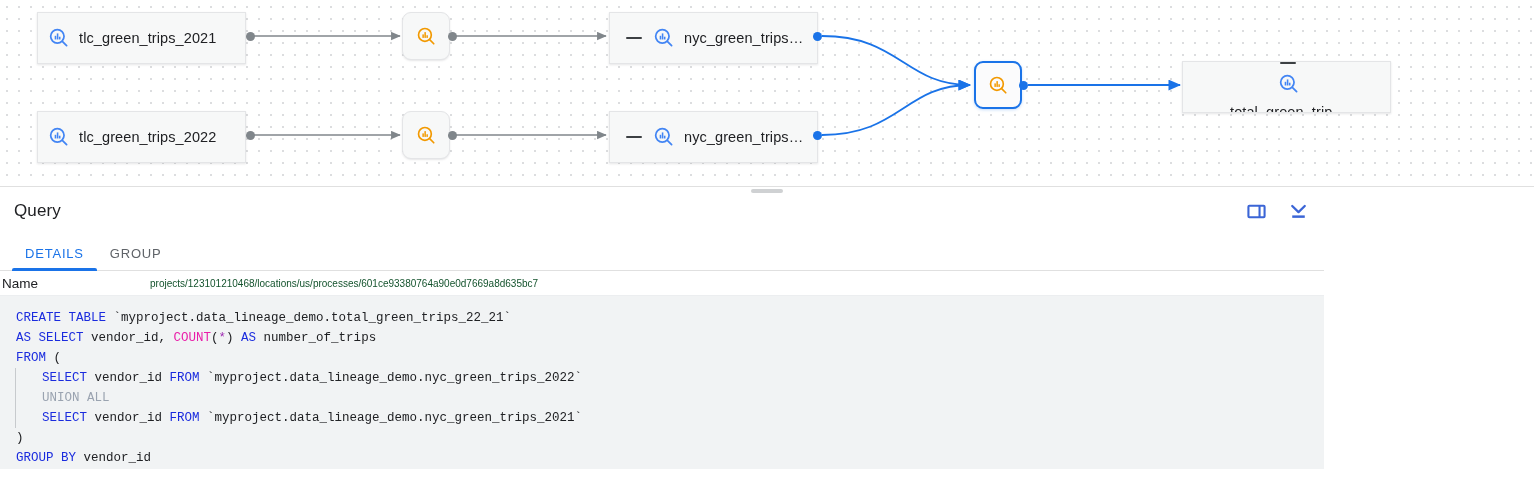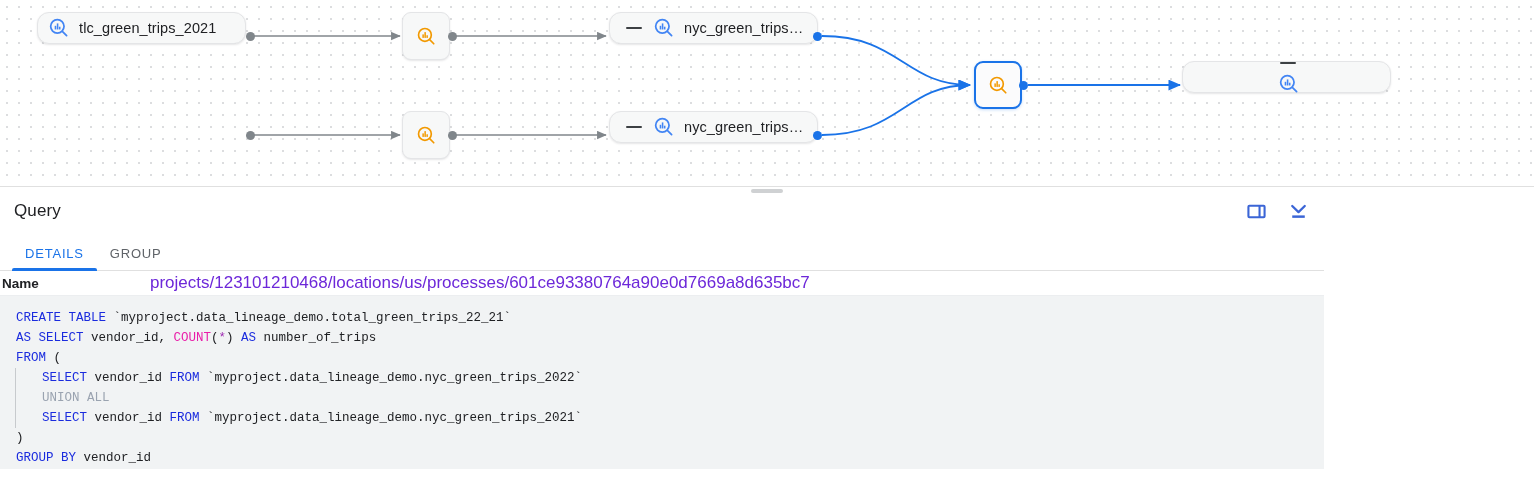--- a/index.html
+++ b/index.html
@@ -37,23 +37,23 @@
   }
 
   
   .node {
     position: absolute;
     box-sizing: border-box;
     display: flex;
     align-items: center;
     background: #f7f8f8;
     border: 1px solid #e4e5e7;
-    border-radius: 12px;
+    border-radius: 0;
     box-shadow: 0 1px 2px rgba(60,64,67,.13);
-    height: 32px;
+    height: 52px;
     z-index: 3;
   }
   .node-table {
     padding: 0 12px 0 10px;
     gap: 9px;
   }
   .node-label {
     font-size: 14.5px;
     color: #202124;
     letter-spacing: .1px;
@@ -196,26 +196,26 @@
     align-items: center;
     height: 24px;
     border-bottom: 1px solid #eceef0;
   }
   .prop-key {
     width: 150px;
     flex: none;
     padding-left: 2px;
     box-sizing: border-box;
     font-size: 13.5px;
-    font-weight: 700;
+    font-weight: 400;
     color: #202124;
   }
   .prop-val {
-    font-size: 17px;
-    color: #6d28d9;
+    font-size: 10px;
+    color: #14532d;
     white-space: nowrap;
     overflow: hidden;
   }
 
   
   .sql-block {
     background: #f1f3f4;
     padding: 12px 0 10px 0;
     height: 173px;
     box-sizing: border-box;
@@ -276,20 +276,30 @@
       <circle cx="10.2" cy="10.2" r="7.3" fill="none" stroke="#4285f4" stroke-width="1.9"></circle>
       <rect x="7.3" y="9.6" width="1.7" height="4.0" fill="#4285f4"></rect>
       <rect x="9.6" y="7.0" width="1.7" height="6.6" fill="#4285f4"></rect>
       <rect x="11.9" y="10.6" width="1.7" height="3.0" fill="#4285f4"></rect>
       <line x1="15.6" y1="15.6" x2="20.3" y2="20.3" stroke="#4285f4" stroke-width="1.9" stroke-linecap="round"></line>
     </svg>
     <span class="node-label">tlc_green_trips_2021</span>
   </div>
   <span class="port gray" style="left:246px; top:31.5px;"></span>
 
+  <div class="node node-table" style="left:37px; top:111px; width:209px;">
+    <svg class="bq-icon" viewBox="0 0 24 24">
+      <circle cx="10.2" cy="10.2" r="7.3" fill="none" stroke="#4285f4" stroke-width="1.9"></circle>
+      <rect x="7.3" y="9.6" width="1.7" height="4.0" fill="#4285f4"></rect>
+      <rect x="9.6" y="7.0" width="1.7" height="6.6" fill="#4285f4"></rect>
+      <rect x="11.9" y="10.6" width="1.7" height="3.0" fill="#4285f4"></rect>
+      <line x1="15.6" y1="15.6" x2="20.3" y2="20.3" stroke="#4285f4" stroke-width="1.9" stroke-linecap="round"></line>
+    </svg>
+    <span class="node-label">tlc_green_trips_2022</span>
+  </div>
   <span class="port gray" style="left:246px; top:130.5px;"></span>
 
   <div class="node node-process" style="left:402px; top:12px;">
     <svg class="bq-icon sm" viewBox="0 0 24 24">
       <circle cx="10.2" cy="10.2" r="7.3" fill="none" stroke="#f29900" stroke-width="1.9"></circle>
       <rect x="7.3" y="9.6" width="1.7" height="4.0" fill="#f29900"></rect>
       <rect x="9.6" y="7.0" width="1.7" height="6.6" fill="#f29900"></rect>
       <rect x="11.9" y="10.6" width="1.7" height="3.0" fill="#f29900"></rect>
       <line x1="15.6" y1="15.6" x2="20.3" y2="20.3" stroke="#f29900" stroke-width="1.9" stroke-linecap="round"></line>
     </svg>

